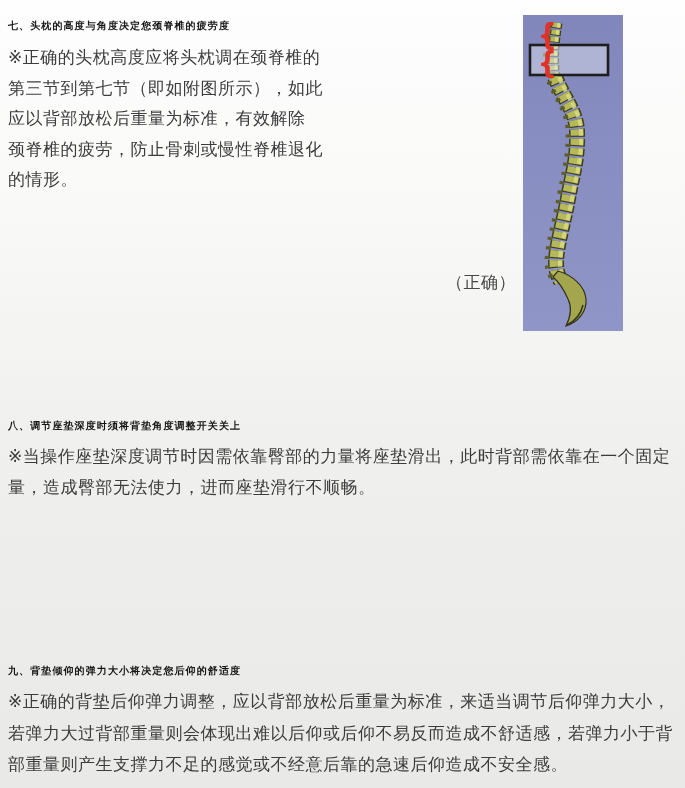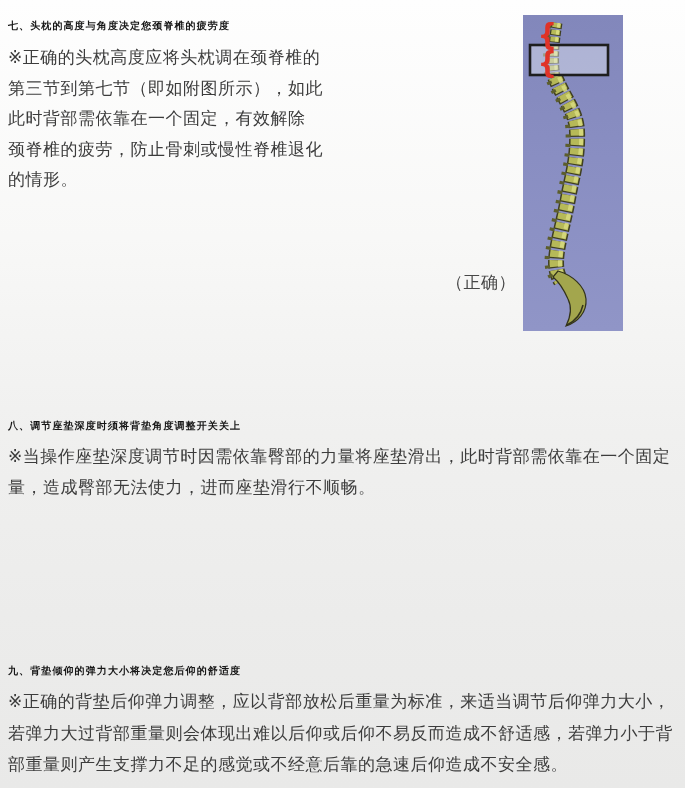--- a/index.html
+++ b/index.html
@@ -75,21 +75,21 @@
 </style>
 </head>
 <body>
 
 <div class="page">
 
   <div id="h7" class="heading">七、头枕的高度与角度决定您颈脊椎的疲劳度</div>
   <div id="b7" class="bodytext lh-305">
     <span class="line">※正确的头枕高度应将头枕调在颈脊椎的</span>
     <span class="line">第三节到第七节（即如附图所示），如此</span>
-    <span class="line">此时背部需依靠在一个固定，有效解除</span>
+    <span class="line">应以背部放松后重量为标准，有效解除</span>
     <span class="line">颈脊椎的疲劳，防止骨刺或慢性脊椎退化</span>
     <span class="line">的情形。</span>
   </div>
 
   <div class="figure">
     <svg width="100" height="316" viewBox="0 0 100 316">
 
       <path d="M34,8 C31,26 29,44 32,62" stroke="#3f3f22" stroke-width="11" fill="none" stroke-dasharray="5.5,1.6"></path>
       <path d="M32,62 C42,86 53,96 54,116 C55,142 50,158 46,178 C42,202 37,217 34,236 C32,250 33,258 38,266" stroke="#3f3f22" stroke-width="16" fill="none" stroke-dasharray="7.5,2"></path>
 

